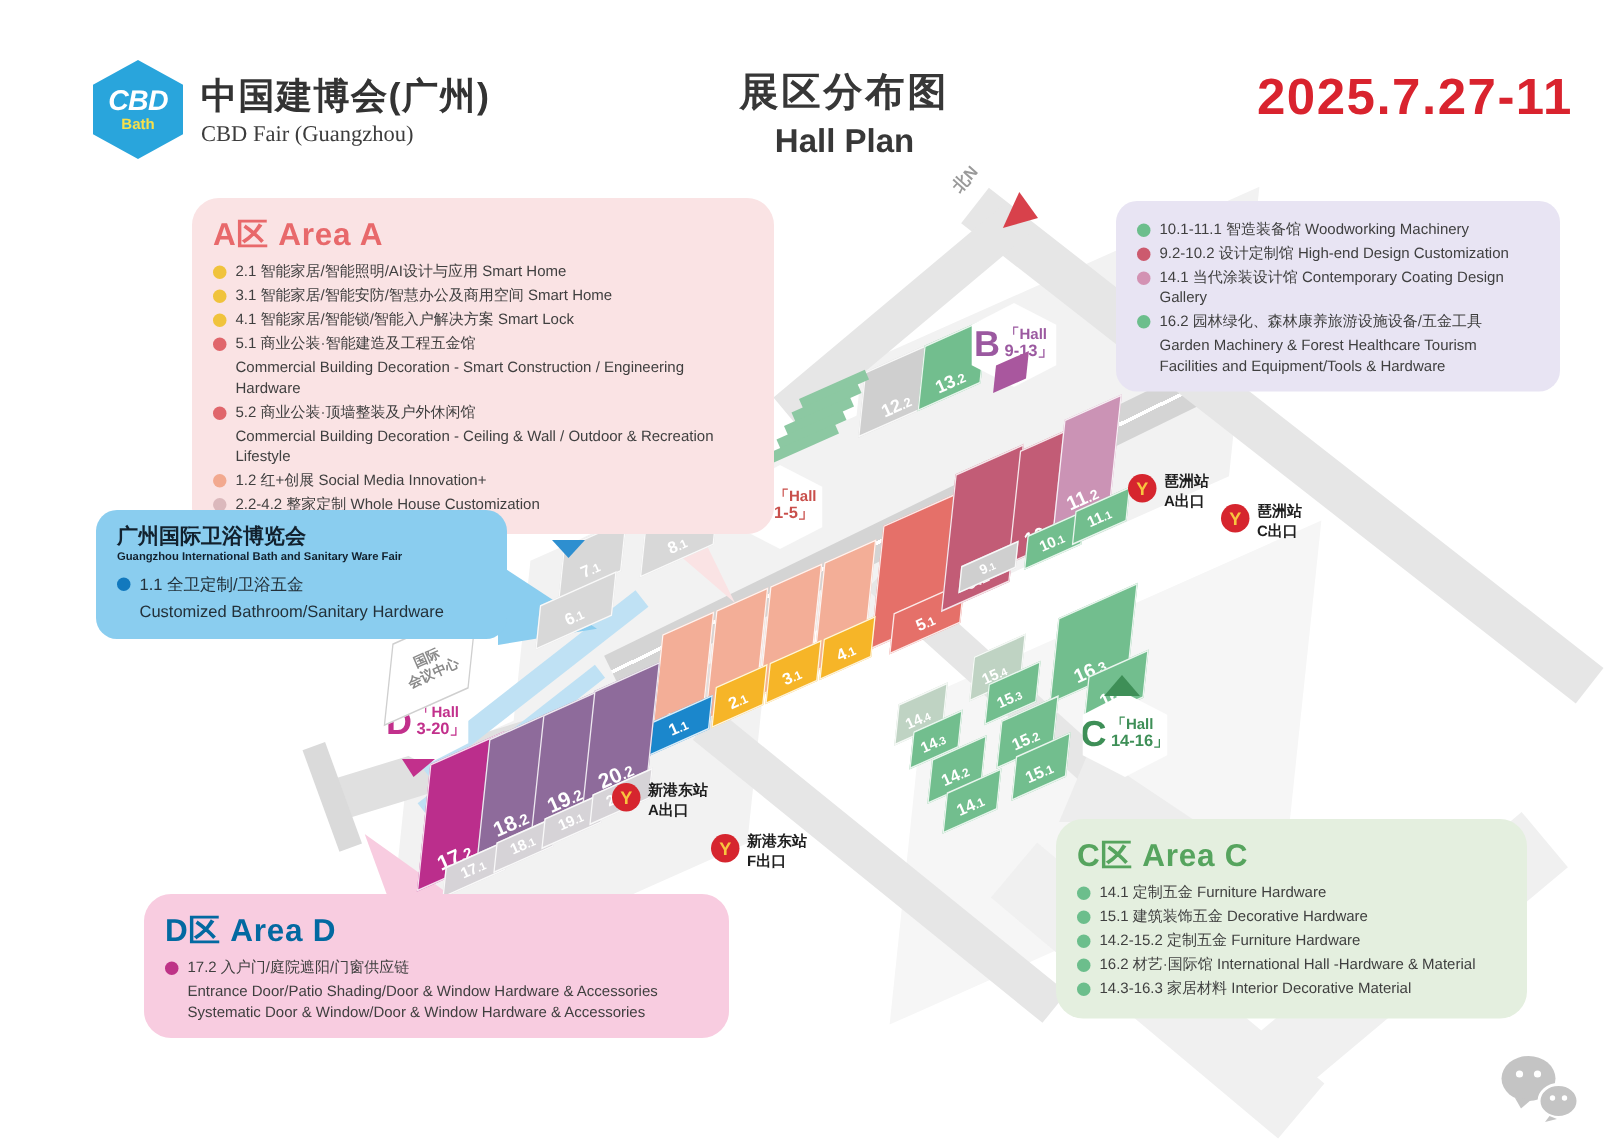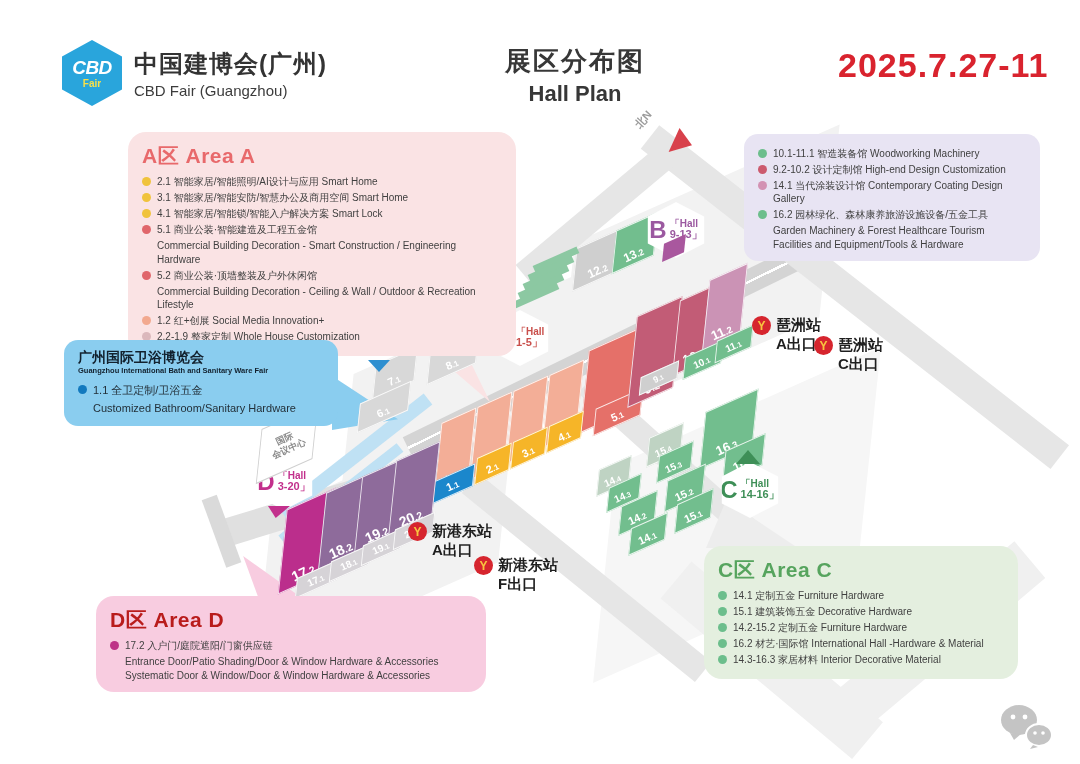--- a/index.html
+++ b/index.html
@@ -55,47 +55,47 @@
   .hex .hl{font-size:24px;font-weight:bold;}
   .hex .hr{display:flex;flex-direction:column;line-height:1.05;font-weight:bold;}
   .hex .l1{font-size:10px;} .hex .l2{font-size:11px;}
   .hextail{position:absolute;z-index:5;}
   .htA68{left:368px;top:360px;width:22px;height:12px;background:#2E8FD0;clip-path:polygon(0 0,100% 0,50% 100%);}
   .htC{left:736px;top:450px;width:24px;height:14px;background:#3E8F57;clip-path:polygon(50% 0,100% 100%,0 100%);}
   .htD{left:268px;top:506px;width:22px;height:12px;background:#C2308C;clip-path:polygon(0 0,100% 0,35% 100%);}
   .station{position:absolute;display:flex;gap:5px;z-index:6;}
   .micon{width:19px;height:19px;border-radius:50%;background:#D6252E;color:#F8C53F;font-size:12px;
          font-weight:bold;display:flex;align-items:center;justify-content:center;flex:none;}
-  .stx{font-size:15px;line-height:1.25;color:#1E1E1E;font-weight:bold;white-space:nowrap;}
+  .stx{font-size:10px;line-height:1.25;color:#1E1E1E;font-weight:bold;white-space:nowrap;}
   
   .box{position:absolute;border-radius:18px;padding:10px 14px;box-sizing:border-box;z-index:7;}
   .boxA{left:128px;top:132px;width:388px;background:#FAE3E4;}
   .boxB{left:744px;top:134px;width:296px;background:#E8E4F3;border-radius:14px;}
   .boxBath{left:64px;top:340px;width:274px;background:#8ACDEF;border-radius:14px;}
   .boxD{left:96px;top:596px;width:390px;background:#F8CCE0;}
   .boxC{left:704px;top:546px;width:314px;background:#E4EFDF;}
   .ttl{margin:0 0 5px;font-size:21px;font-weight:bold;letter-spacing:.5px;}
-  .tA{color:#E8696B;} .tB{color:#A4509E;} .tC{color:#56A45E;} .tD{color:#b91c1c;}
+  .tA{color:#E8696B;} .tB{color:#A4509E;} .tC{color:#56A45E;} .tD{color:#0369a1;}
   .li{display:flex;align-items:flex-start;gap:6px;margin:2.5px 0;}
   .dot{width:9px;height:9px;border-radius:50%;flex:none;margin-top:2px;}
   .txt,.sub{font-size:10px;color:#3F3F3F;line-height:1.35;}
   .sub{margin-left:15px;}
   .bath-title{margin:0;font-size:14px;font-weight:bold;color:#12212E;line-height:1.1;}
   .bath-sub{font-size:7.5px;font-weight:bold;color:#12212E;margin:1px 0 8px;}
   .boxBath .txt,.boxBath .sub{color:#233039;font-size:11px;}
   
   #logo{position:absolute;left:62px;top:40px;width:60px;height:66px;background:#29A5DC;
         clip-path:polygon(50% 0,100% 25%,100% 75%,50% 100%,0 75%,0 25%);
         display:flex;flex-direction:column;align-items:center;justify-content:center;color:#fff;z-index:8;}
   #logo .cbd{font-size:19px;font-weight:bold;font-style:italic;letter-spacing:-.5px;}
   #logo .fair{font-size:10px;color:#F7E04A;font-weight:bold;margin-top:-1px;}
   #brand{position:absolute;left:134px;top:48px;z-index:8;}
   .brand-cn{font-size:24px;font-weight:bold;color:#333;letter-spacing:1px;}
-  .brand-en{font-size:15px;color:#3C3C3C;margin-top:2px;}
-  #ptitle{position:absolute;left:425px;top:44px;width:300px;text-align:center;z-index:8;}
+  .brand-en{font-size:15px;color:#3C3C3C;margin-top:2px;font-family:Liberation Serif, serif;}
+  #ptitle{position:absolute;left:413px;top:44px;width:300px;text-align:center;z-index:8;}
   .pt-cn{font-size:26px;font-weight:bold;color:#373737;letter-spacing:2px;}
   .pt-en{font-size:22px;font-weight:bold;color:#373737;margin-top:2px;}
   #date{position:absolute;left:838px;top:46px;font-size:34px;font-weight:bold;color:#D9232E;
         letter-spacing:1px;z-index:8;}
   
   #wm{position:absolute;right:26px;bottom:10px;display:flex;align-items:center;gap:12px;z-index:8;}
   #wm .wtxt{font-size:30px;letter-spacing:3px;color:#C6C6C6;}
 </style>
 </head>
 <body>
@@ -342,21 +342,21 @@
       <span class="dot" style="background: rgb(224, 102, 107);"></span>
       <span class="txt">5.2 商业公装·顶墙整装及户外休闲馆</span>
     </div>
   <div class="sub">Commercial Building Decoration - Ceiling &amp; Wall / Outdoor &amp; Recreation Lifestyle</div>
   <div class="li">
       <span class="dot" style="background: rgb(242, 169, 143);"></span>
       <span class="txt">1.2 红+创展 Social Media Innovation+</span>
     </div>
   <div class="li">
       <span class="dot" style="background: rgb(219, 184, 188);"></span>
-      <span class="txt">2.2-1.9 整家定制 Whole House Customization</span>
+      <span class="txt">2.2-4.2 整家定制 Whole House Customization</span>
     </div>
 </section>
 
 <section class="box boxB">
   <div class="li">
       <span class="dot" style="background: rgb(108, 190, 140);"></span>
       <span class="txt">10.1-11.1 智造装备馆 Woodworking Machinery</span>
     </div>
   <div class="li">
       <span class="dot" style="background: rgb(204, 90, 110);"></span>
@@ -412,21 +412,21 @@
       <span class="txt">16.2 材艺·国际馆 International Hall -Hardware &amp; Material</span>
     </div>
   <div class="li">
       <span class="dot" style="background: rgb(108, 190, 140);"></span>
       <span class="txt">14.3-16.3 家居材料 Interior Decorative Material</span>
     </div>
 </section>
 
 <div id="logo">
   <span class="cbd">CBD</span>
-  <span class="fair">Fair</span>
+  <span class="fair">Bath</span>
 </div>
 <div id="brand">
   <div class="brand-cn">中国建博会(广州)</div>
   <div class="brand-en">CBD Fair (Guangzhou)</div>
 </div>
 <div id="ptitle">
   <div class="pt-cn">展区分布图</div>
   <div class="pt-en">Hall Plan</div>
 </div>
 <div id="date">2025.7.27-11</div>

